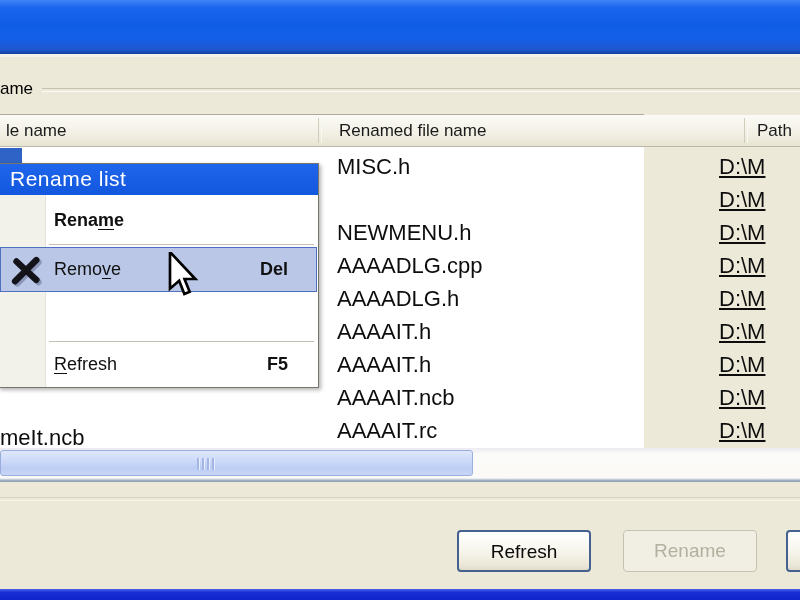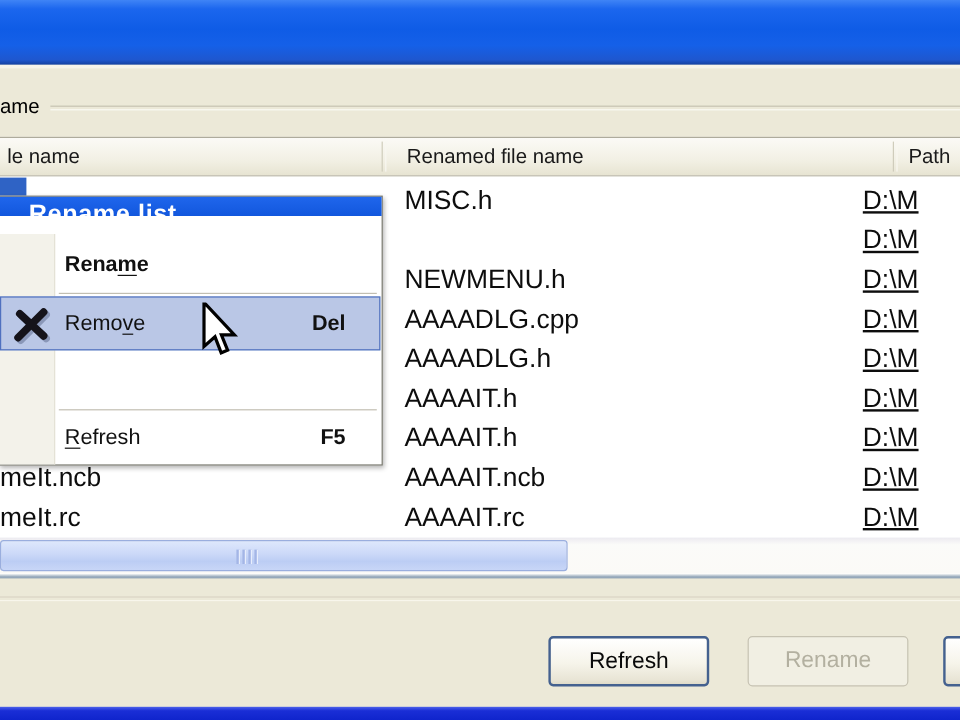--- a/index.html
+++ b/index.html
@@ -19,32 +19,32 @@
     position:absolute;left:0;top:589px;width:800px;height:11px;
     background:linear-gradient(#4d62ea 0%,#1a2ed6 30%,#0f24cc 100%);
   }
   
   .group-label{position:absolute;left:0;top:79px;color:#000000;font-size:17px;}
   .group-line{position:absolute;left:42px;top:88px;width:758px;height:2px;
     border-top:1px solid #c6c2b1;border-bottom:1px solid #fbfaf4;}
   .group-bottom{position:absolute;left:0;top:497px;width:800px;height:2px;
     border-top:1px solid #d9d5c4;border-bottom:1px solid #f8f6ec;}
   
-  .listview{position:absolute;left:0;top:114px;width:800px;height:366px;background:#fff;border-top:1px solid #aeab9c;}
+  .listview{position:absolute;left:0;top:114px;width:644px;height:366px;background:#fff;border-top:1px solid #aeab9c;}
   .list-header{
     position:absolute;left:0;top:0;width:800px;height:31px;
     background:linear-gradient(#fbfaf6 0%,#f2f0e4 60%,#e7e4d2 100%);
     border-bottom:1px solid #bcb8a8;
   }
   .col-head{position:absolute;top:6px;font-size:17px;color:#1a1a1a;white-space:nowrap;}
   .col-sep{position:absolute;top:3px;width:2px;height:25px;border-left:1px solid #cfccbb;border-right:1px solid #f8f7f0;}
   .rows{position:absolute;left:0;top:33px;width:800px;height:300px;}
   .lrow{position:absolute;left:0;width:800px;height:33px;}
   .cell{position:absolute;top:6px;font-size:22px;color:#0d0d0d;white-space:nowrap;}
-  .cell-file{left:0px;}
+  .cell-file{left:0px;margin-top:40px;}
   .cell-renamed{left:337px;}
   .cell-path{left:719px;text-decoration:underline;}
   .sel-block{position:absolute;left:0;top:33px;width:22px;height:17px;background:#2f63c5;}
   
   .hscroll{
     position:absolute;left:0;top:448px;width:800px;height:30px;
     background:linear-gradient(#eceaf0 0%,#fbfbf9 20%,#fbfaf7 100%);
   }
   .hthumb{
     position:absolute;left:0;top:2px;width:473px;height:26px;border-radius:3px;
@@ -54,23 +54,23 @@
   .grip{position:absolute;top:7px;width:2px;height:12px;background:#a4b6e6;border-right:1px solid #e8eefc;}
   .hscroll-bottom{position:absolute;left:0;top:478px;width:800px;height:4px;
     background:linear-gradient(#fdfdfb 0%,#9fb0c0 60%,#8ca0b4 100%);}
   
   .menu{
     position:absolute;left:-2px;top:163px;width:321px;height:225px;
     background:#ffffff;border:1px solid #75756b;box-sizing:border-box;
     box-shadow:2px 2px 4px rgba(0,0,0,0.3);z-index:50;
   }
   .menu-title{
-    position:absolute;left:0;top:0;width:100%;height:16px;
+    position:absolute;left:0;top:0;width:100%;height:31px;
     background:linear-gradient(#1f66ec,#1257dd);
-    color:#fff;font-weight:bold;font-size:21px;line-height:30px;padding-left:25px;box-sizing:border-box;
+    color:#fff;font-weight:normal;font-size:21px;line-height:30px;padding-left:11px;box-sizing:border-box;
     letter-spacing:0.5px;
   }
   .menu-gutter{position:absolute;left:0;top:31px;width:46px;height:192px;background:#f3f2ea;border-right:1px solid #e4e2d6;}
   .mitem{
     position:absolute;left:2px;width:315px;height:40px;
     font-size:18px;color:#111;display:flex;align-items:center;white-space:pre;
   }
   .mitem .mlabel{position:absolute;left:53px;}
   .mitem .mshortcut{position:absolute;right:28px;font-weight:bold;}
   .mitem-rename{top:36px;font-weight:bold;}

